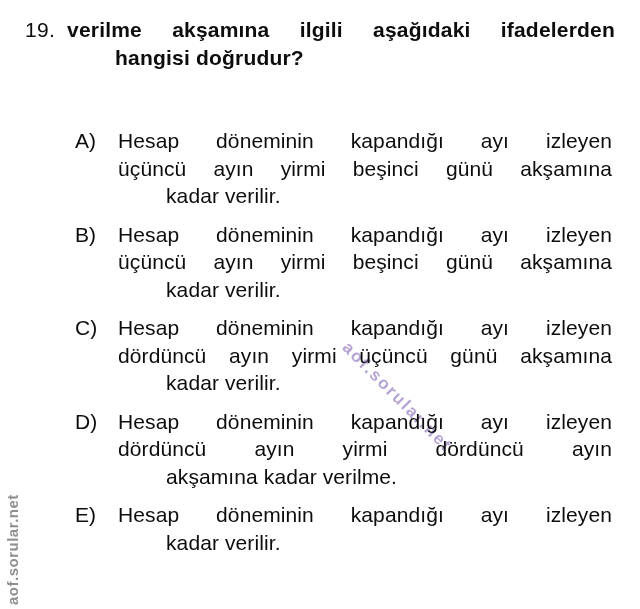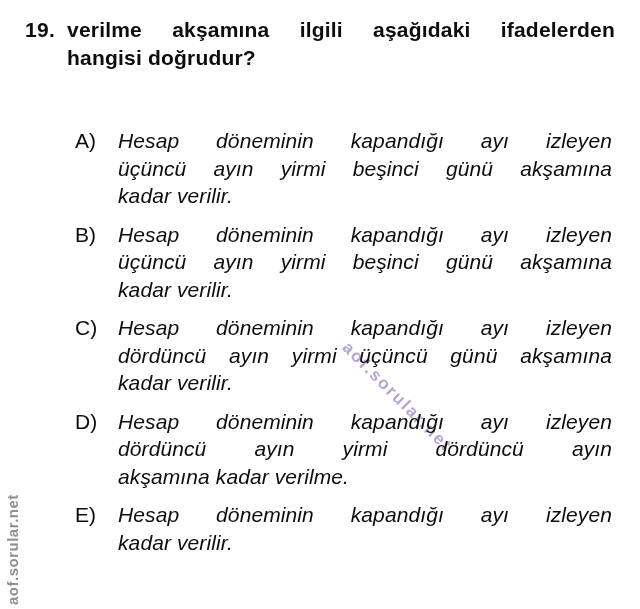--- a/index.html
+++ b/index.html
@@ -17,21 +17,21 @@
     position: absolute;
     top: 16px;
     left: 25px;
     display: flex;
     z-index: 2;
   }
   .qnum {
     width: 42px;
     flex: 0 0 42px;
     font-size: 21px;
-    font-weight: bold;
+    font-weight: normal;
     line-height: 28px;
     letter-spacing: 0.3px;
   }
   .qtext {
     width: 548px;
     font-size: 21px;
     font-weight: bold;
     line-height: 28px;
     letter-spacing: 0.2px;
   }
@@ -47,24 +47,23 @@
     width: 43px;
     flex: 0 0 43px;
     font-size: 21px;
     line-height: 27.5px;
   }
   .otext {
     width: 494px;
     font-size: 21px;
     line-height: 27.5px;
     letter-spacing: 0.1px;
-    font-style: italic;
   }
   .jline { text-align: justify; text-align-last: justify; }
-  .line  { text-align: left; }
+  .line  { text-align: left; margin-left: 48px; }
   
   .wm-left {
     position: absolute;
     left: 4px;
     top: 605px;
     transform: rotate(-90deg);
     transform-origin: 0 0;
     font-size: 15px;
     font-weight: bold;
     color: #8f8f8f;

